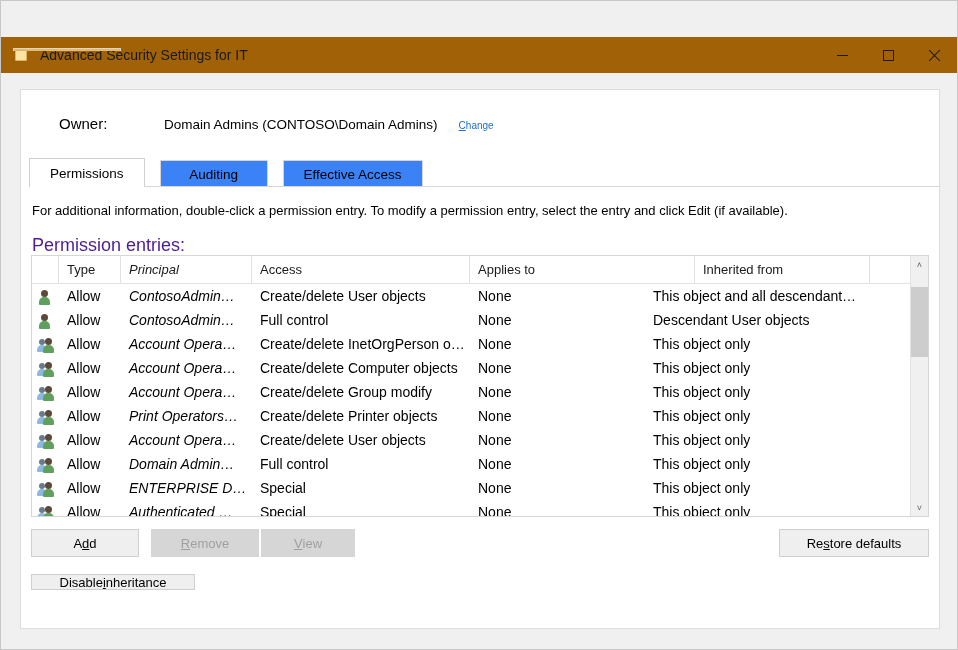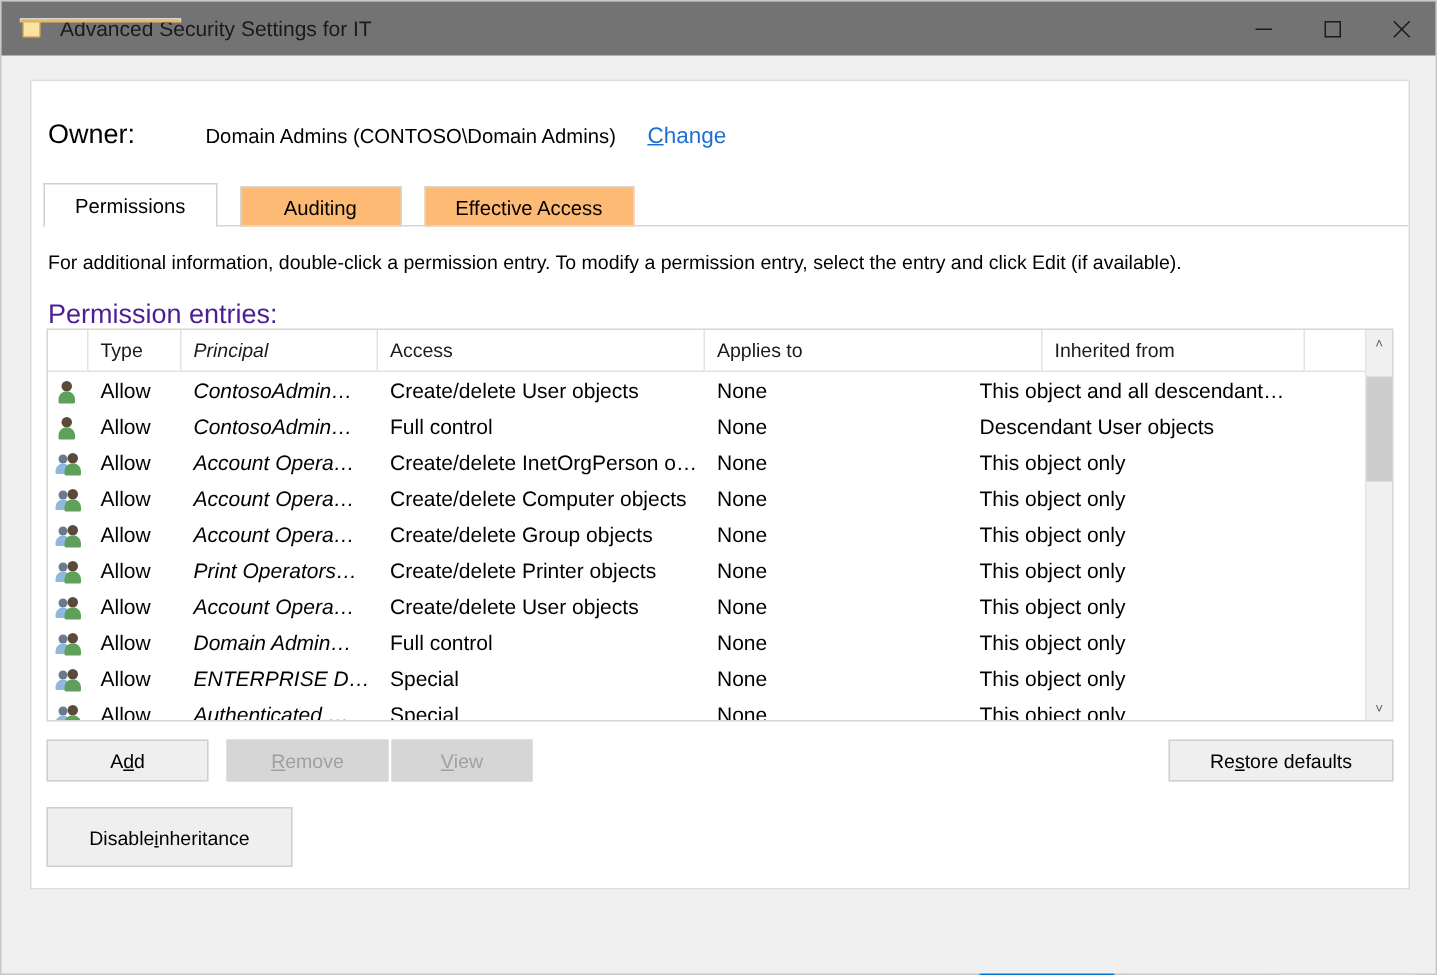--- a/index.html
+++ b/index.html
@@ -25,25 +25,26 @@
     background: #f0f0f0;
     border: 1px solid #c8c8c8;
     box-sizing: border-box;
     display: flex;
     flex-direction: column;
   }
 
   
   .titlebar {
     height: 36px;
-    background: #737373;
+    background: #a16207;
     display: flex;
     align-items: center;
     flex: 0 0 auto;
     position: relative;
+    margin-top: 36px;
   }
   .title-left {
     display: flex;
     align-items: center;
     padding-left: 13px;
     gap: 10px;
     flex: 1 1 auto;
     min-width: 0;
   }
   .folder-icon {
@@ -131,31 +132,32 @@
   
   .owner-row {
     position: absolute;
     left: 11px;
     top: 25px;
     display: flex;
     align-items: baseline;
   }
   .owner-label {
     width: 105px;
-    font-size: 18px;
+    font-size: 15px;
     color: #000;
+    margin-left: 27px;
   }
   .owner-value {
     font-size: 13.5px;
     color: #000;
     white-space: nowrap;
   }
   .change-link {
     margin-left: 21px;
-    font-size: 15px;
+    font-size: 10px;
     color: #1f6fd0;
     cursor: pointer;
   }
   .change-link .accel { text-decoration: underline; }
 
   
   .tabstrip {
     position: absolute;
     left: 8px;
     top: 68px;
@@ -166,21 +168,21 @@
     gap: 16px;
   }
   .tab {
     height: 27px;
     padding: 0 20px;
     display: flex;
     align-items: center;
     justify-content: center;
     font-size: 13.5px;
     color: #000;
-    background: #fdba74;
+    background: #3b82f6;
     border: 1px solid #d6d6d6;
     border-bottom: none;
     box-sizing: border-box;
     position: relative;
     min-width: 108px;
   }
   .tab.selected {
     background: #ffffff;
     height: 29px;
     z-index: 3;
@@ -373,21 +375,21 @@
     color: #a0a0a0;
     background: #d6d6d6;
     border-color: #d6d6d6;
   }
   .btn .accel { text-decoration: underline; }
 
   .btn-add       { position: absolute; left: 10px;  top: 439px; width: 108px; height: 28px; }
   .btn-remove    { position: absolute; left: 130px; top: 439px; width: 108px; height: 28px; }
   .btn-view      { position: absolute; left: 240px; top: 439px; width: 94px;  height: 28px; }
   .btn-restore   { position: absolute; left: 758px; top: 439px; width: 150px; height: 28px; }
-  .btn-disable   { position: absolute; left: 10px;  top: 484px; width: 164px; height: 40px; }
+  .btn-disable   { position: absolute; left: 10px;  top: 484px; width: 164px; height: 16px; }
 
   
   .footer {
     position: absolute;
     left: 0; right: 0;
     top: 571px;
     height: 60px;
   }
   .btn-ok {
     position: absolute;
@@ -554,21 +556,21 @@
                       <span class="torso"></span>
                     </span>
                     <span class="p front">
                       <span class="head"></span>
                       <span class="torso"></span>
                     </span>
                   </span>
               </div>
               <div class="cell col-type">Allow</div>
               <div class="cell col-principal">Account Opera…</div>
-              <div class="cell col-access">Create/delete Group objects</div>
+              <div class="cell col-access">Create/delete Group modify</div>
               <div class="cell col-inherited">None</div>
               <div class="cell col-applies">This object only</div>
             </div>
 
             <div class="row">
               <div class="cell col-icon">
                 <span class="ico">
                     <span class="p back">
                       <span class="head"></span>
                       <span class="torso"></span>

